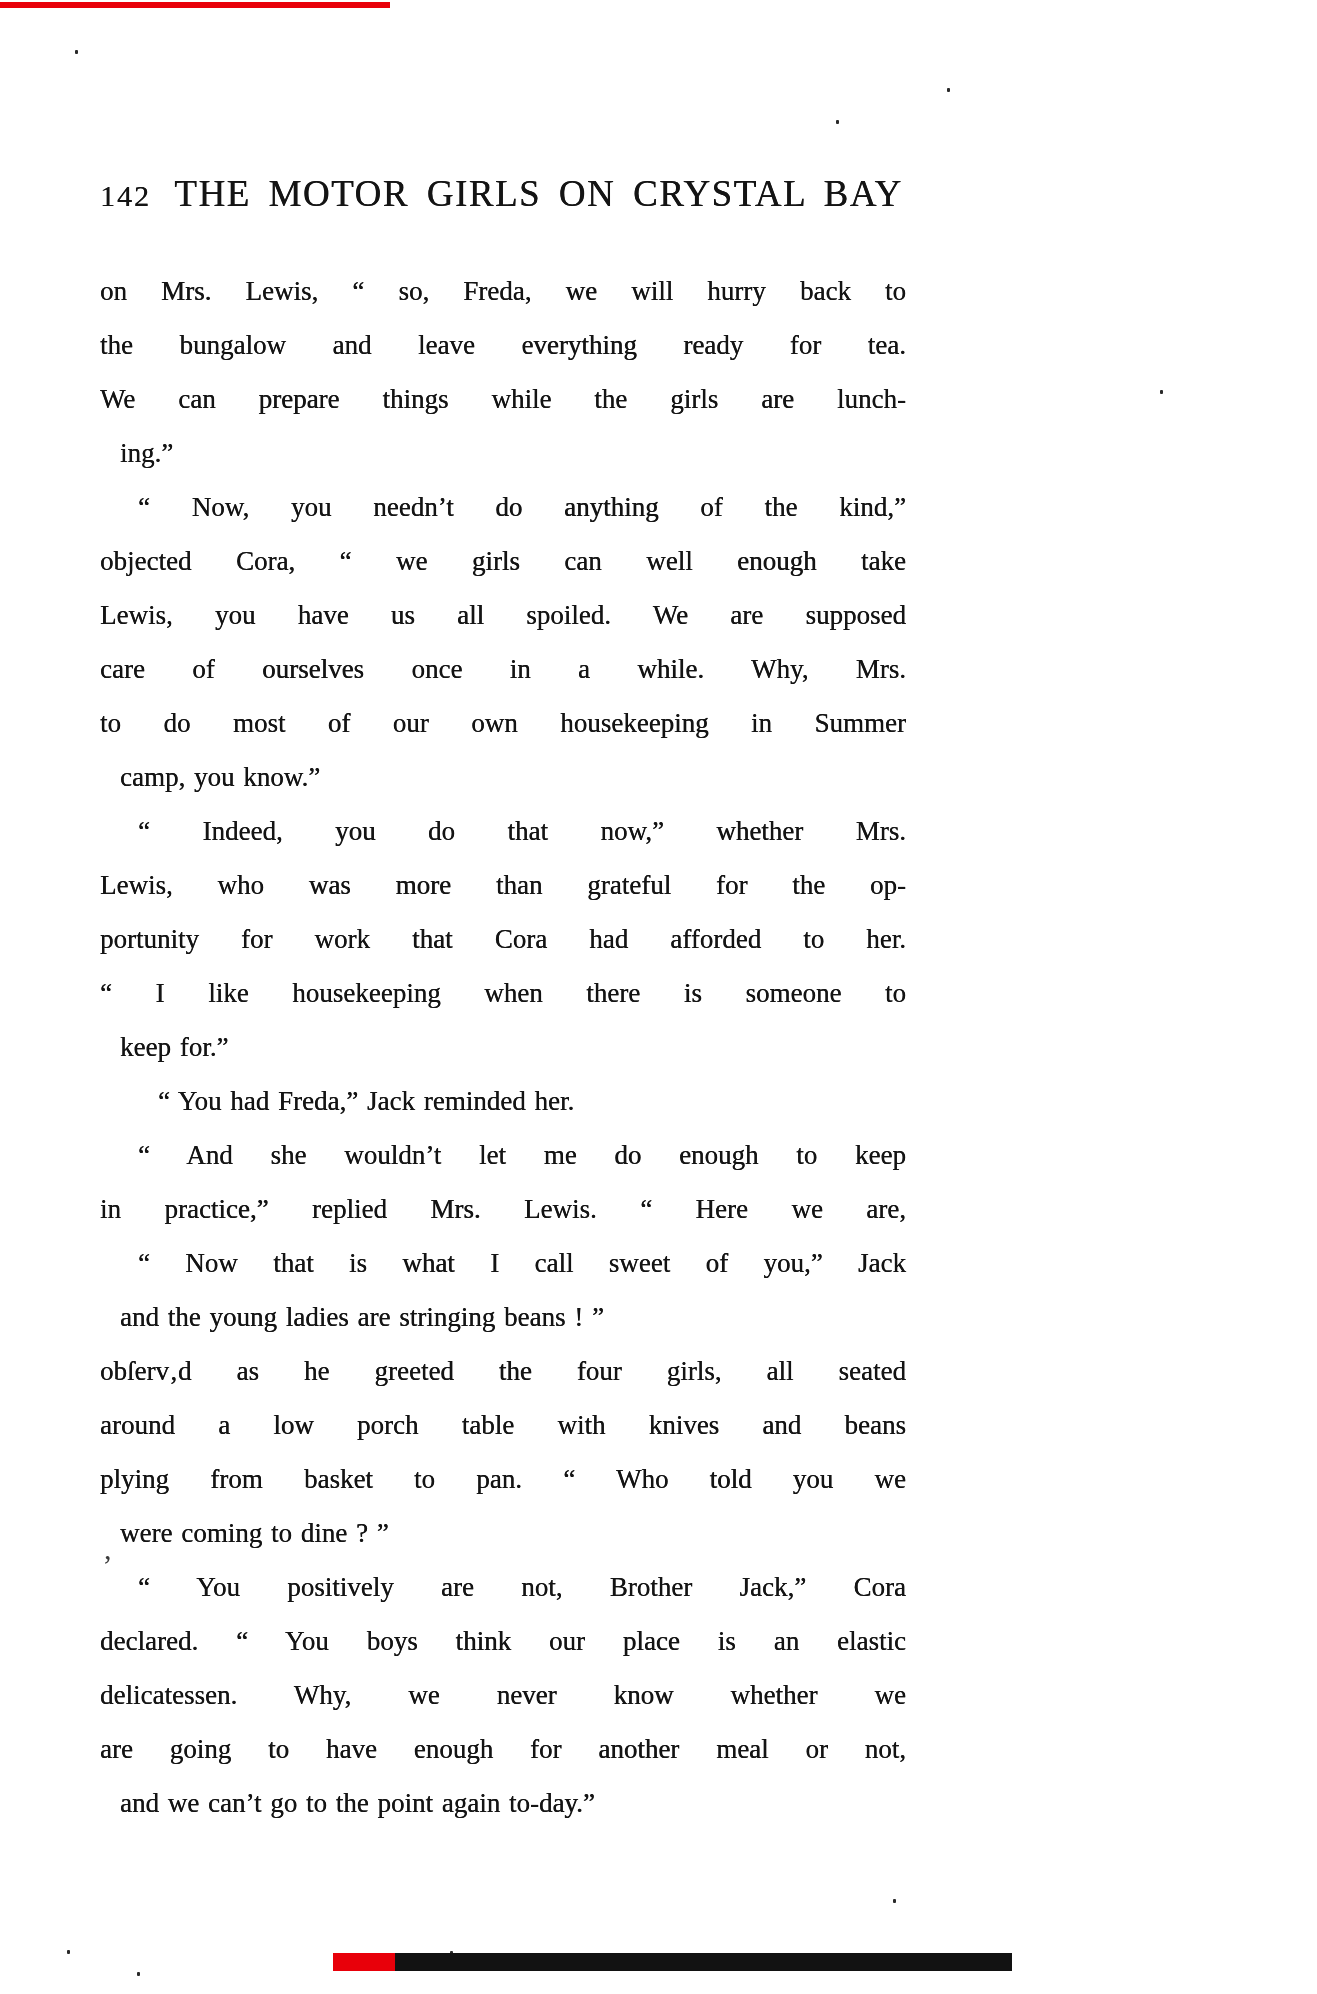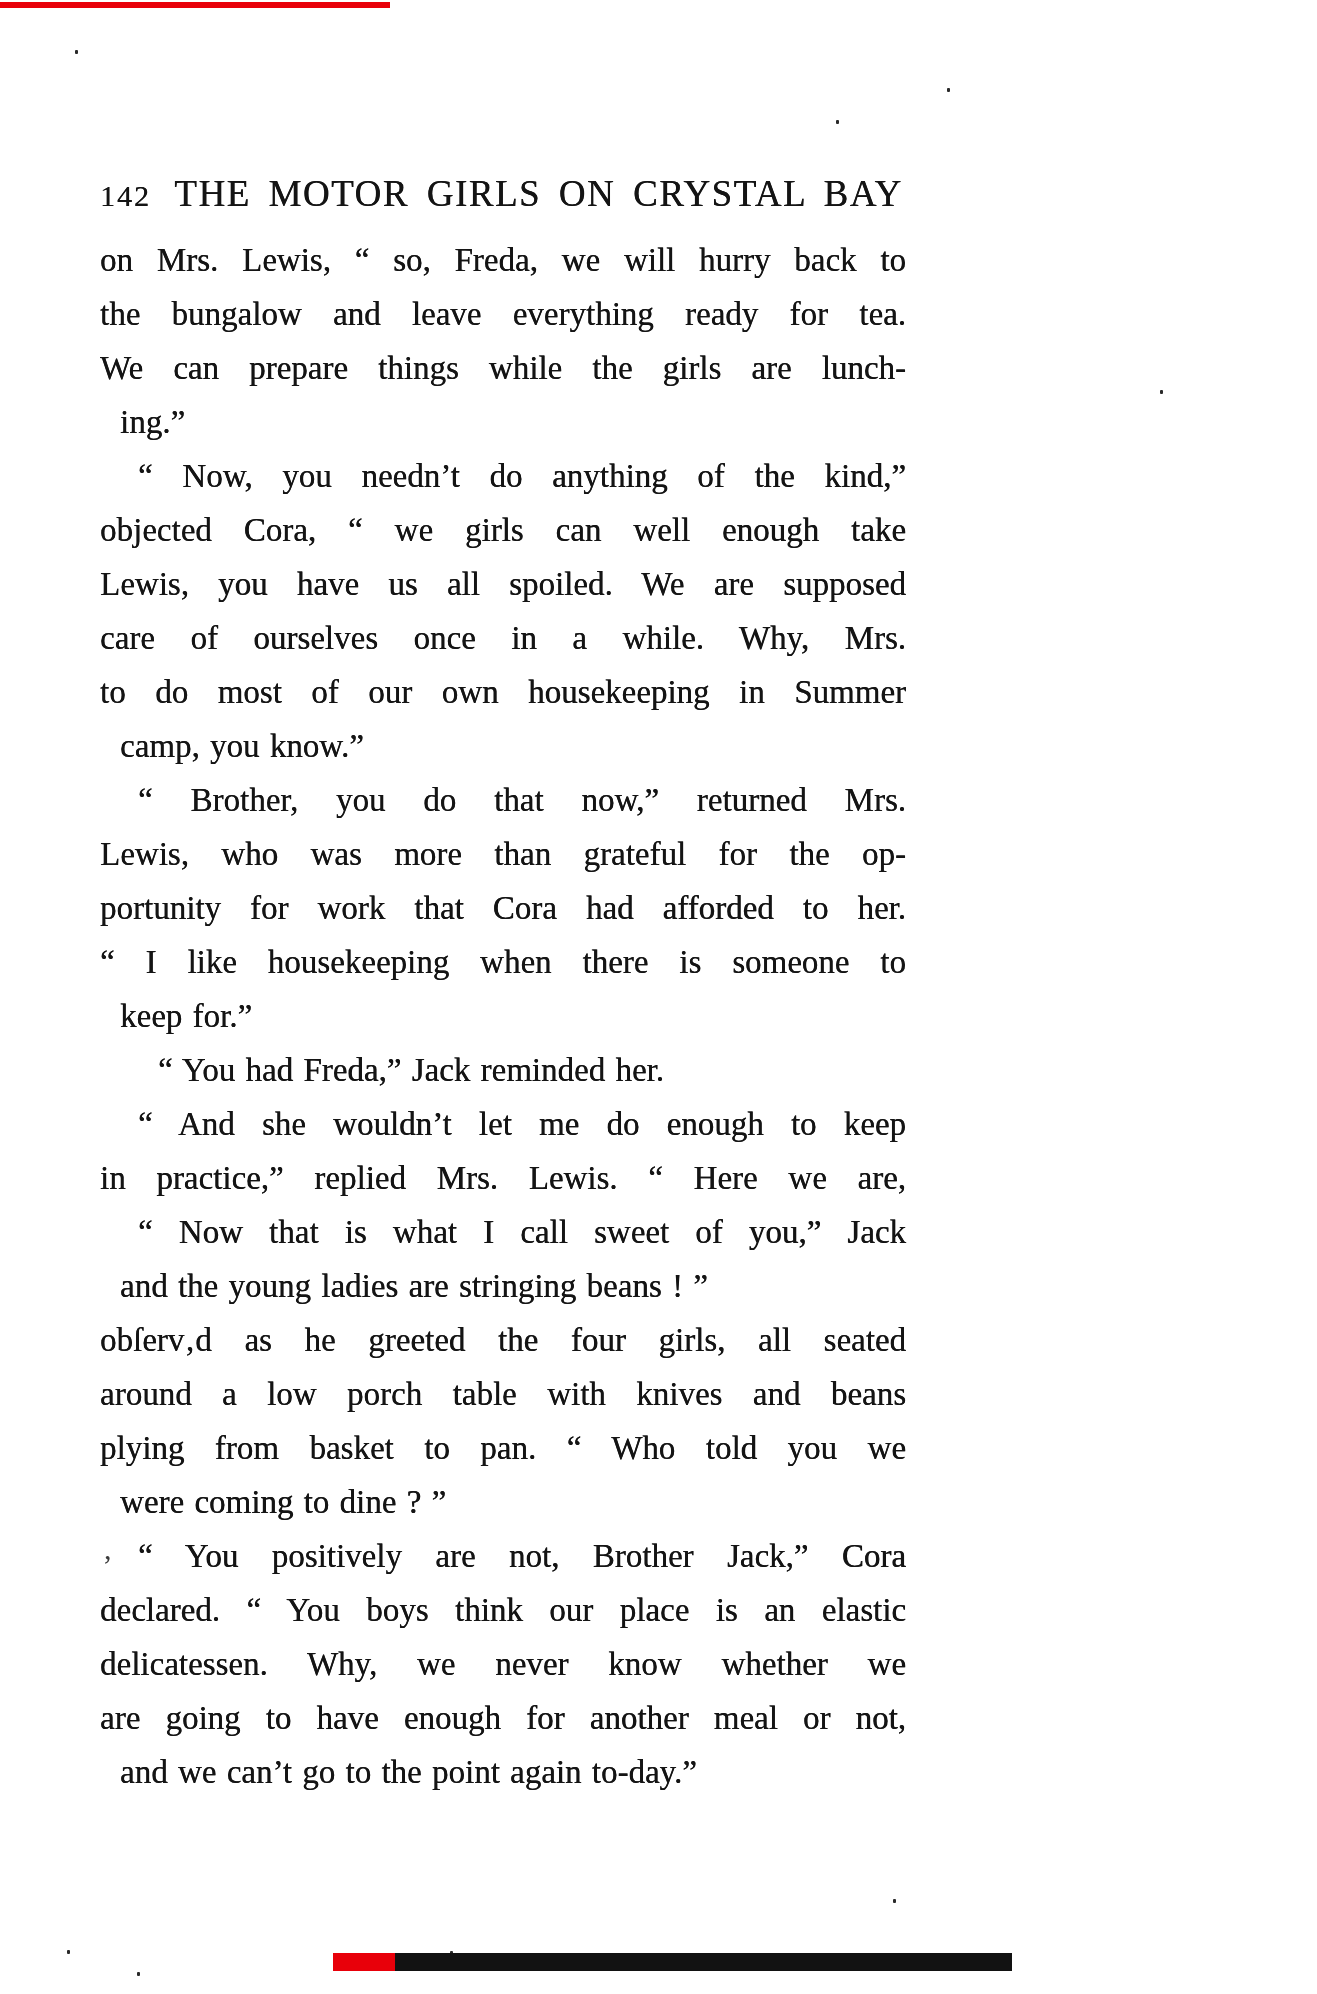--- a/index.html
+++ b/index.html
@@ -38,23 +38,23 @@
     font-size: 37px;
     letter-spacing: 1.5px;
     word-spacing: 7px;
     white-space: nowrap;
     text-shadow: 0.3px 0 0 currentColor;
   }
   
   #body-text {
     position: absolute;
     left: 100px;
-    top: 233px;
+    top: 264px;
     width: 806px;
-    font-size: 33px;
+    font-size: 27px;
     line-height: 54px;
     text-shadow: 0.3px 0 0 currentColor;
   }
   .line {
     width: 100%;
     text-align: justify;
     text-align-last: justify;
     white-space: normal;
     word-spacing: 2px;
   }
@@ -113,21 +113,21 @@
     <div class="line">on Mrs. Lewis, “ so, Freda, we will hurry back to</div>
     <div class="line">the bungalow and leave everything ready for tea.</div>
     <div class="line">We can prepare things while the girls are lunch-</div>
     <div class="line last">ing.”</div>
     <div class="line indent">“ Now, you needn’t do anything of the kind,”</div>
     <div class="line">objected Cora, “ we girls can well enough take</div>
     <div class="line">Lewis, you have us all spoiled.  We are supposed</div>
     <div class="line">care of ourselves once in a while.  Why, Mrs.</div>
     <div class="line">to do most of our own housekeeping in Summer</div>
     <div class="line last">camp, you know.”</div>
-    <div class="line indent">“ Brother, you do that now,” returned Mrs.</div>
+    <div class="line indent">“ Indeed, you do that now,” whether Mrs.</div>
     <div class="line">Lewis, who was more than grateful for the op-</div>
     <div class="line">portunity for work that Cora had afforded to her.</div>
     <div class="line">“ I like housekeeping when there is someone to</div>
     <div class="line last">keep for.”</div>
     <div class="line indent last">“ You had Freda,” Jack reminded her.</div>
     <div class="line indent">“ And she wouldn’t let me do enough to keep</div>
     <div class="line">in practice,” replied Mrs. Lewis.  “ Here we are,</div>
     <div class="line indent">“ Now that is what I call sweet of you,” Jack</div>
     <div class="line last">and the young ladies are stringing beans ! ”</div>
     <div class="line">obſerv‚d as he greeted the four girls, all seated</div>

